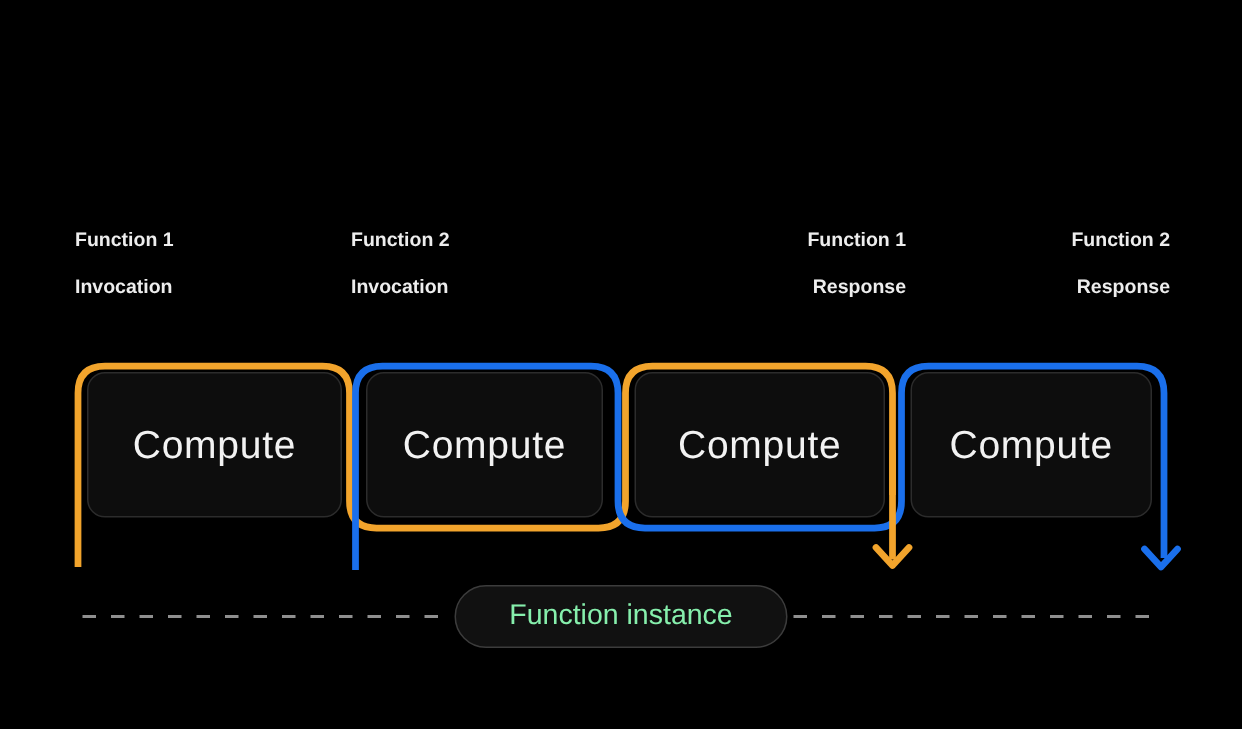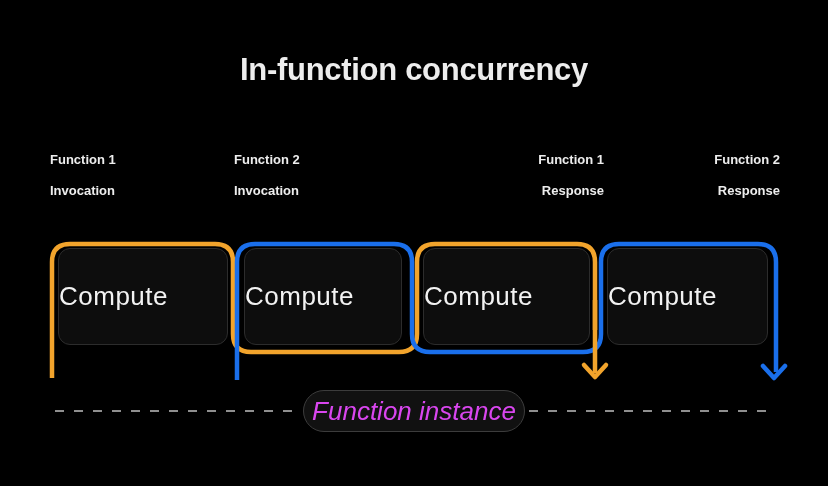--- a/index.html
+++ b/index.html
@@ -47,21 +47,21 @@
   .f2-line{stroke:var(--function2-accent);}
   .flow-path{fill:none;stroke-width:4.5px;}
   .arrowhead{fill:none;stroke-width:4.5px;stroke-linecap:round;stroke-linejoin:round;}
   .dash-line{stroke:var(--dash);stroke-width:2px;stroke-dasharray:9 10;}
   .compute-box{
     position:absolute;
     top:248px;height:97px;
     background:var(--box-fill);
     border:1px solid var(--box-border);
     border-radius:12px;
-    display:flex;align-items:center;justify-content:flex-start;
+    display:flex;align-items:center;justify-content:center;
   }
   .compute-box span{
     color:#F2F2F2;
     font-size:26px;
     font-weight:normal;
     letter-spacing:0.5px;
   }
   .box-1{left:58px;width:170px;}
   .box-2{left:244px;width:158px;}
   .box-3{left:423px;width:167px;}
@@ -69,31 +69,29 @@
   .instance-pill{
     position:absolute;
     left:303px;top:390px;
     width:222px;height:42px;
     background:var(--pill-fill);
     border:1.5px solid var(--pill-border);
     border-radius:22px;
     display:flex;align-items:center;justify-content:center;
   }
   .instance-pill span{
-    color:#d946ef;
-    font-size:26px;
-    font-style:italic;
+    color:#86efac;
+    font-size:19px;
   }
 </style>
 </head>
 <body>
 
 <div class="canvas">
 
-  <h1 class="title">In-function concurrency</h1>
 
   <div class="col-label align-left" style="left:50px;">
     <div>Function 1</div>
     <div>Invocation</div>
   </div>
   <div class="col-label align-left" style="left:234px;">
     <div>Function 2</div>
     <div>Invocation</div>
   </div>
   <div class="col-label align-right" style="right:224px;">

